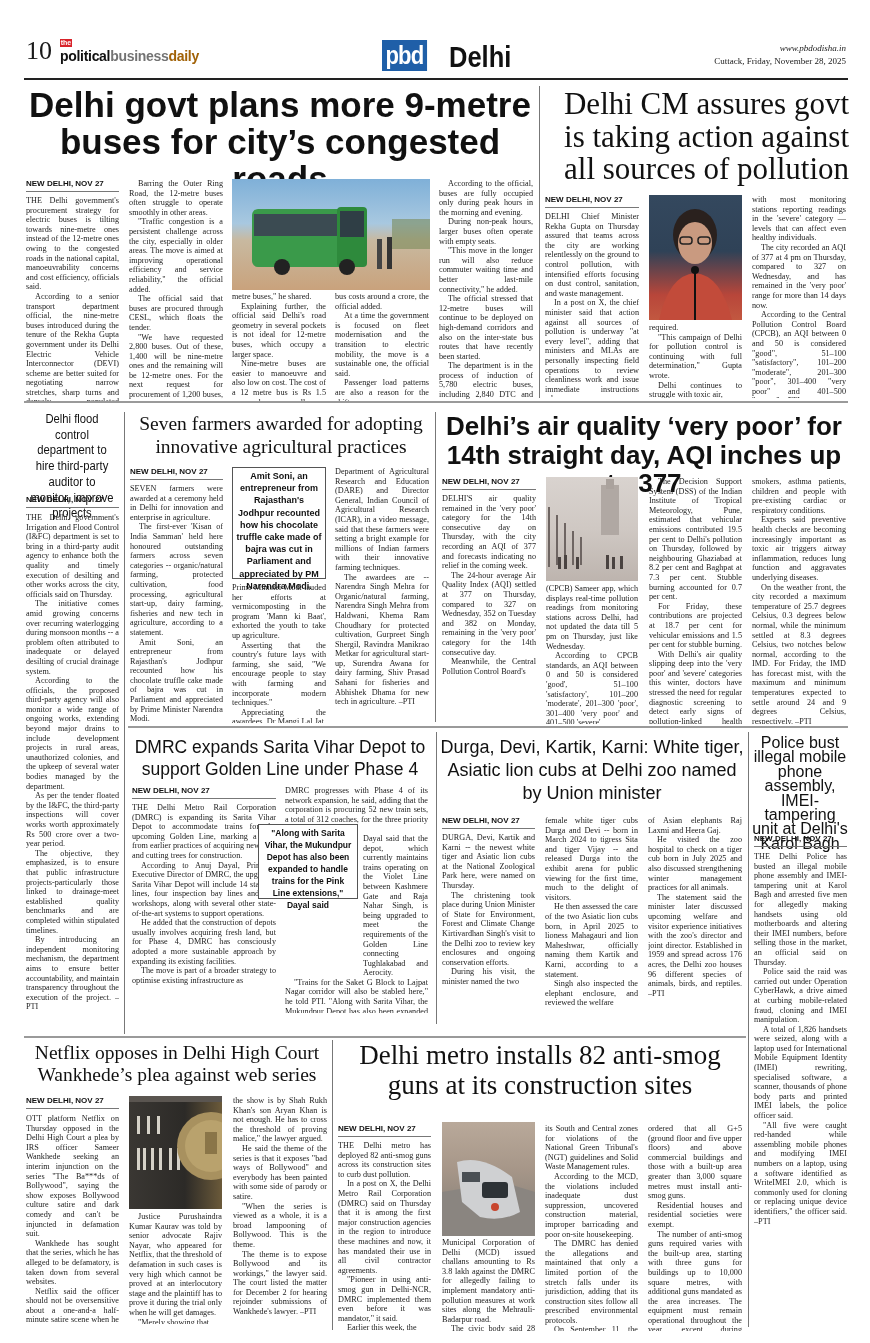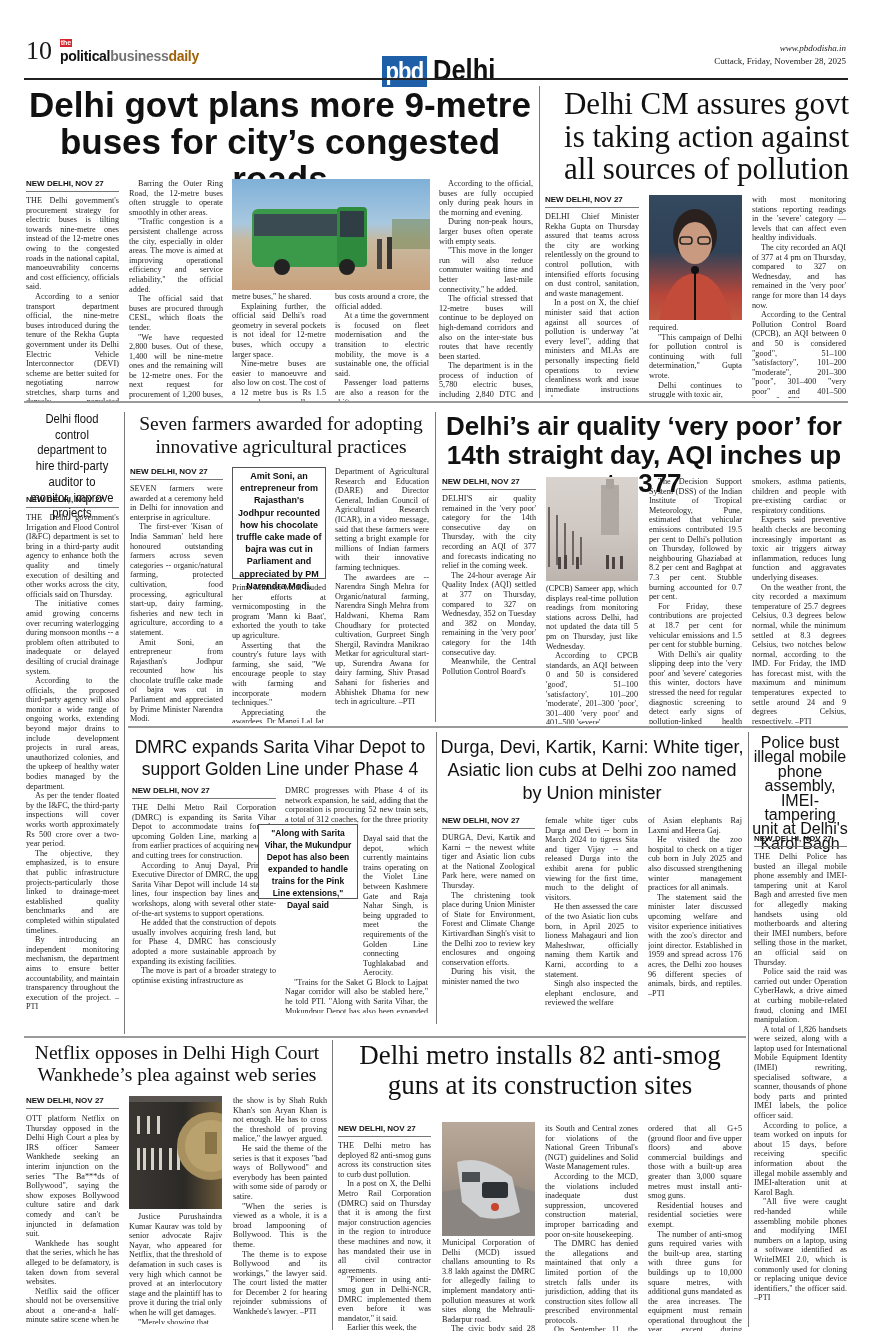--- a/index.html
+++ b/index.html
@@ -5,21 +5,21 @@
 *{box-sizing:border-box;margin:0;padding:0}
 html,body{width:870px;height:1343px;background:#fff;overflow:hidden}
 body{position:relative;font-family:"Liberation Serif","DejaVu Serif",serif;color:#1a1a1a}
 .abs{position:absolute}
 .masthead{left:0;top:0;width:870px;height:80px}
 .pgnum{left:26px;top:38px;font-size:26px;font-family:"Liberation Serif",serif;line-height:1}
 .brand{left:60px;top:39px}
 .brand .the{display:block;background:#d8232a;color:#fff;font:bold 7px "Liberation Sans",sans-serif;width:12px;height:8px;text-align:center;line-height:8px}
 .brand .name{font:bold 14px "Liberation Sans",sans-serif;letter-spacing:-0.3px;line-height:14px}
 .brand .p1{color:#111}.brand .p2{color:#737373}.brand .p3{color:#a16207}
-.logo{left:382px;top:56px;height:31px;display:flex;align-items:flex-end;gap:4px}
+.logo{left:382px;top:40px;height:31px;display:flex;align-items:flex-start;gap:20px}
 .logo .pbd{background:#1f5fa8;color:#fff;font:bold 26px "Liberation Sans",sans-serif;padding:0 4px;height:31px;line-height:31px;letter-spacing:-1px;transform:scaleX(0.85);transform-origin:left}
 .logo .sec{font:bold 30px "Liberation Sans",sans-serif;color:#111;transform:scaleX(0.85);transform-origin:left;margin-left:-6px}
 .dateline{right:24px;top:42px;text-align:right;font-size:9px;line-height:13px}
 .dateline .url{font-style:italic}
 .rule{background:#222;height:1.5px}
 .grayrule{background:#9a9a9a;height:1.5px}
 .vrule{background:#777;width:1px}
 h1,h2,h3{font-weight:normal}
 .hl{line-height:1;text-align:center;color:#111}
 .serifbold{font-family:Liberation Sans, sans-serif;font-weight:bold}
@@ -129,21 +129,21 @@
 </div>
 
 <div class="abs grayrule" style="left:24px;top:401px;width:824px"></div>
 
 <div class="abs" style="left:24px;top:410px;width:96px;height:625px">
   <h2 class="abs hl sans" style="left:0;top:2px;width:96px;font-size:12.5px;line-height:15.7px;transform:scaleX(0.9);transform-origin:center top">Delhi flood control department to hire third-party auditor to monitor, improve projects</h2>
   <div class="abs kicker" style="left:2px;top:85px;width:93px">NEW DELHI, NOV 27</div>
   <div class="abs col" style="left:2px;top:103px;width:93px;height:522px">
     <p class="first">THE Delhi government's Irrigation and Flood Control (I&amp;FC) department is set to bring in a third-party audit agency to enhance both the quality and timely execution of desilting and other works across the city, officials said on Thursday.</p>
     <p>The initiative comes amid growing concerns over recurring waterlogging during monsoon months -- a problem often attributed to inadequate or delayed desilting of crucial drainage system.</p>
-    <p>According to the officials, the proposed third-party agency will also monitor a wide range of ongoing works, extending beyond major drains to include development projects in rural areas, unauthorized colonies, and the upkeep of healthy water bodies managed by the department.</p>
+    <p>According to the officials, the proposed third-party agency will also monitor a wide range of ongoing works, extending beyond major drains to include development projects in rural areas, unauthorized colonies, and the upkeep of several water bodies managed by the department.</p>
     <p>As per the tender floated by the I&amp;FC, the third-party inspections will cover works worth approximately Rs 500 crore over a two-year period.</p>
     <p>The objective, they emphasized, is to ensure that public infrastructure projects-particularly those linked to drainage-meet established quality benchmarks and are completed within stipulated timelines.</p>
     <p>By introducing an independent monitoring mechanism, the department aims to ensure better accountability, and maintain transparency throughout the execution of the project. –PTI</p>
   </div>
 </div>
 <div class="abs vrule" style="left:124px;top:412px;height:622px"></div>
 
 <div class="abs" style="left:128px;top:410px;width:306px;height:312px">
   <h1 class="abs hl serif" style="left:0;top:2px;width:306px;font-size:19.5px;line-height:23px">Seven farmers awarded for adopting innovative agricultural practices</h1>
   <div class="abs kicker" style="left:2px;top:57px;width:93px">NEW DELHI, NOV 27</div>
@@ -253,21 +253,20 @@
 </div>
 <div class="abs vrule" style="left:748px;top:732px;height:595px"></div>
 
 <div class="abs" style="left:752px;top:734px;width:96px;height:590px">
   <h2 class="abs hl sans" style="left:0;top:2px;width:96px;font-size:16px;line-height:14.4px">Police bust illegal mobile phone assembly, IMEI-tampering unit at Delhi's Karol Bagh</h2>
   <div class="abs kicker" style="left:2px;top:100px;width:93px">NEW DELHI, NOV 27</div>
   <div class="abs col" style="left:2px;top:118px;width:93px;height:470px">
     <p class="first">THE Delhi Police has busted an illegal mobile phone assembly and IMEI-tampering unit at Karol Bagh and arrested five men for allegedly making handsets using old motherboards and altering their IMEI numbers, before selling those in the market, an official said on Thursday.</p>
     <p>Police said the raid was carried out under Operation CyberHawk, a drive aimed at curbing mobile-related fraud, cloning and IMEI manipulation.</p>
     <p>A total of 1,826 handsets were seized, along with a laptop used for International Mobile Equipment Identity (IMEI) rewriting, specialised software, a scanner, thousands of phone body parts and printed IMEI labels, the police officer said.</p>
-    <p>According to police, a team worked on inputs for about 15 days, before receiving specific information about the illegal mobile assembly and IMEI-alteration unit at Karol Bagh.</p>
     <p>"All five were caught red-handed while assembling mobile phones and modifying IMEI numbers on a laptop, using a software identified as WriteIMEI 2.0, which is commonly used for cloning or replacing unique device identifiers," the officer said. –PTI</p>
   </div>
 </div>
 
 <div class="abs grayrule" style="left:24px;top:1036px;width:722px"></div>
 
 <div class="abs" style="left:24px;top:1042px;width:306px;height:290px">
   <h1 class="abs hl serif" style="left:0;top:0;width:306px;font-size:19.5px;line-height:22px">Netflix opposes in Delhi High Court Wankhede’s plea against web series</h1>
   <div class="abs kicker" style="left:2px;top:54px;width:93px">NEW DELHI, NOV 27</div>
   <div class="abs col" style="left:2px;top:72px;width:93px;height:210px">

